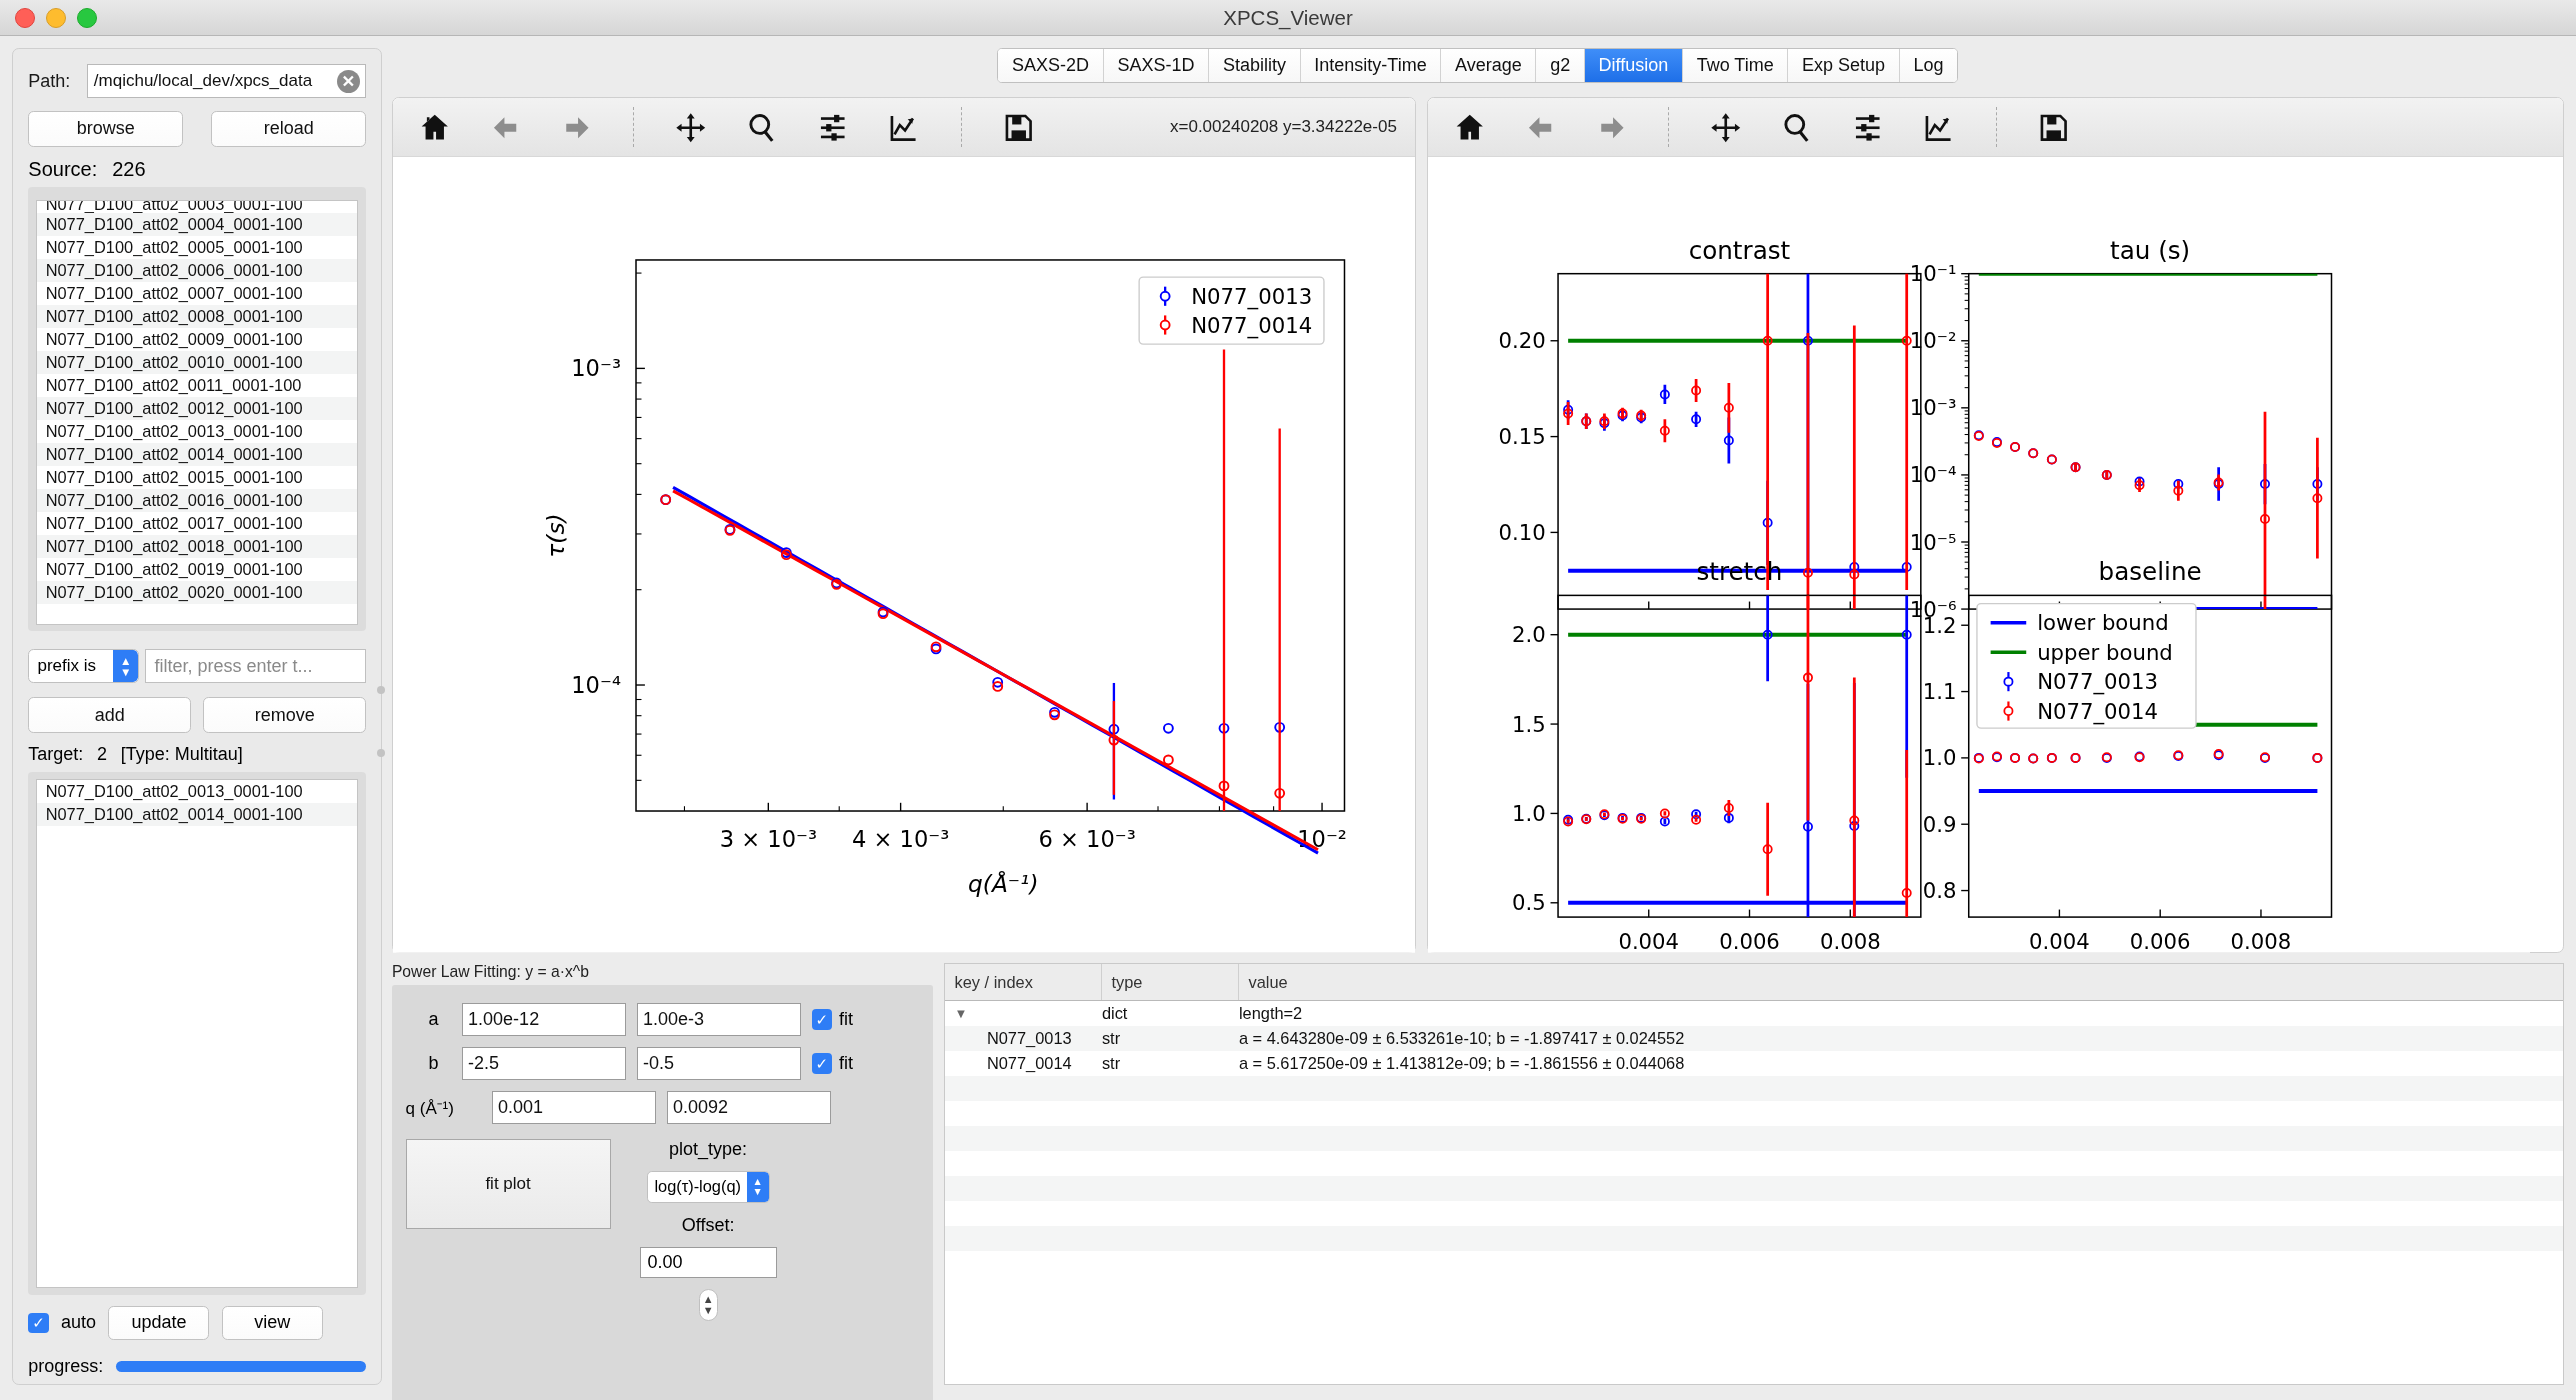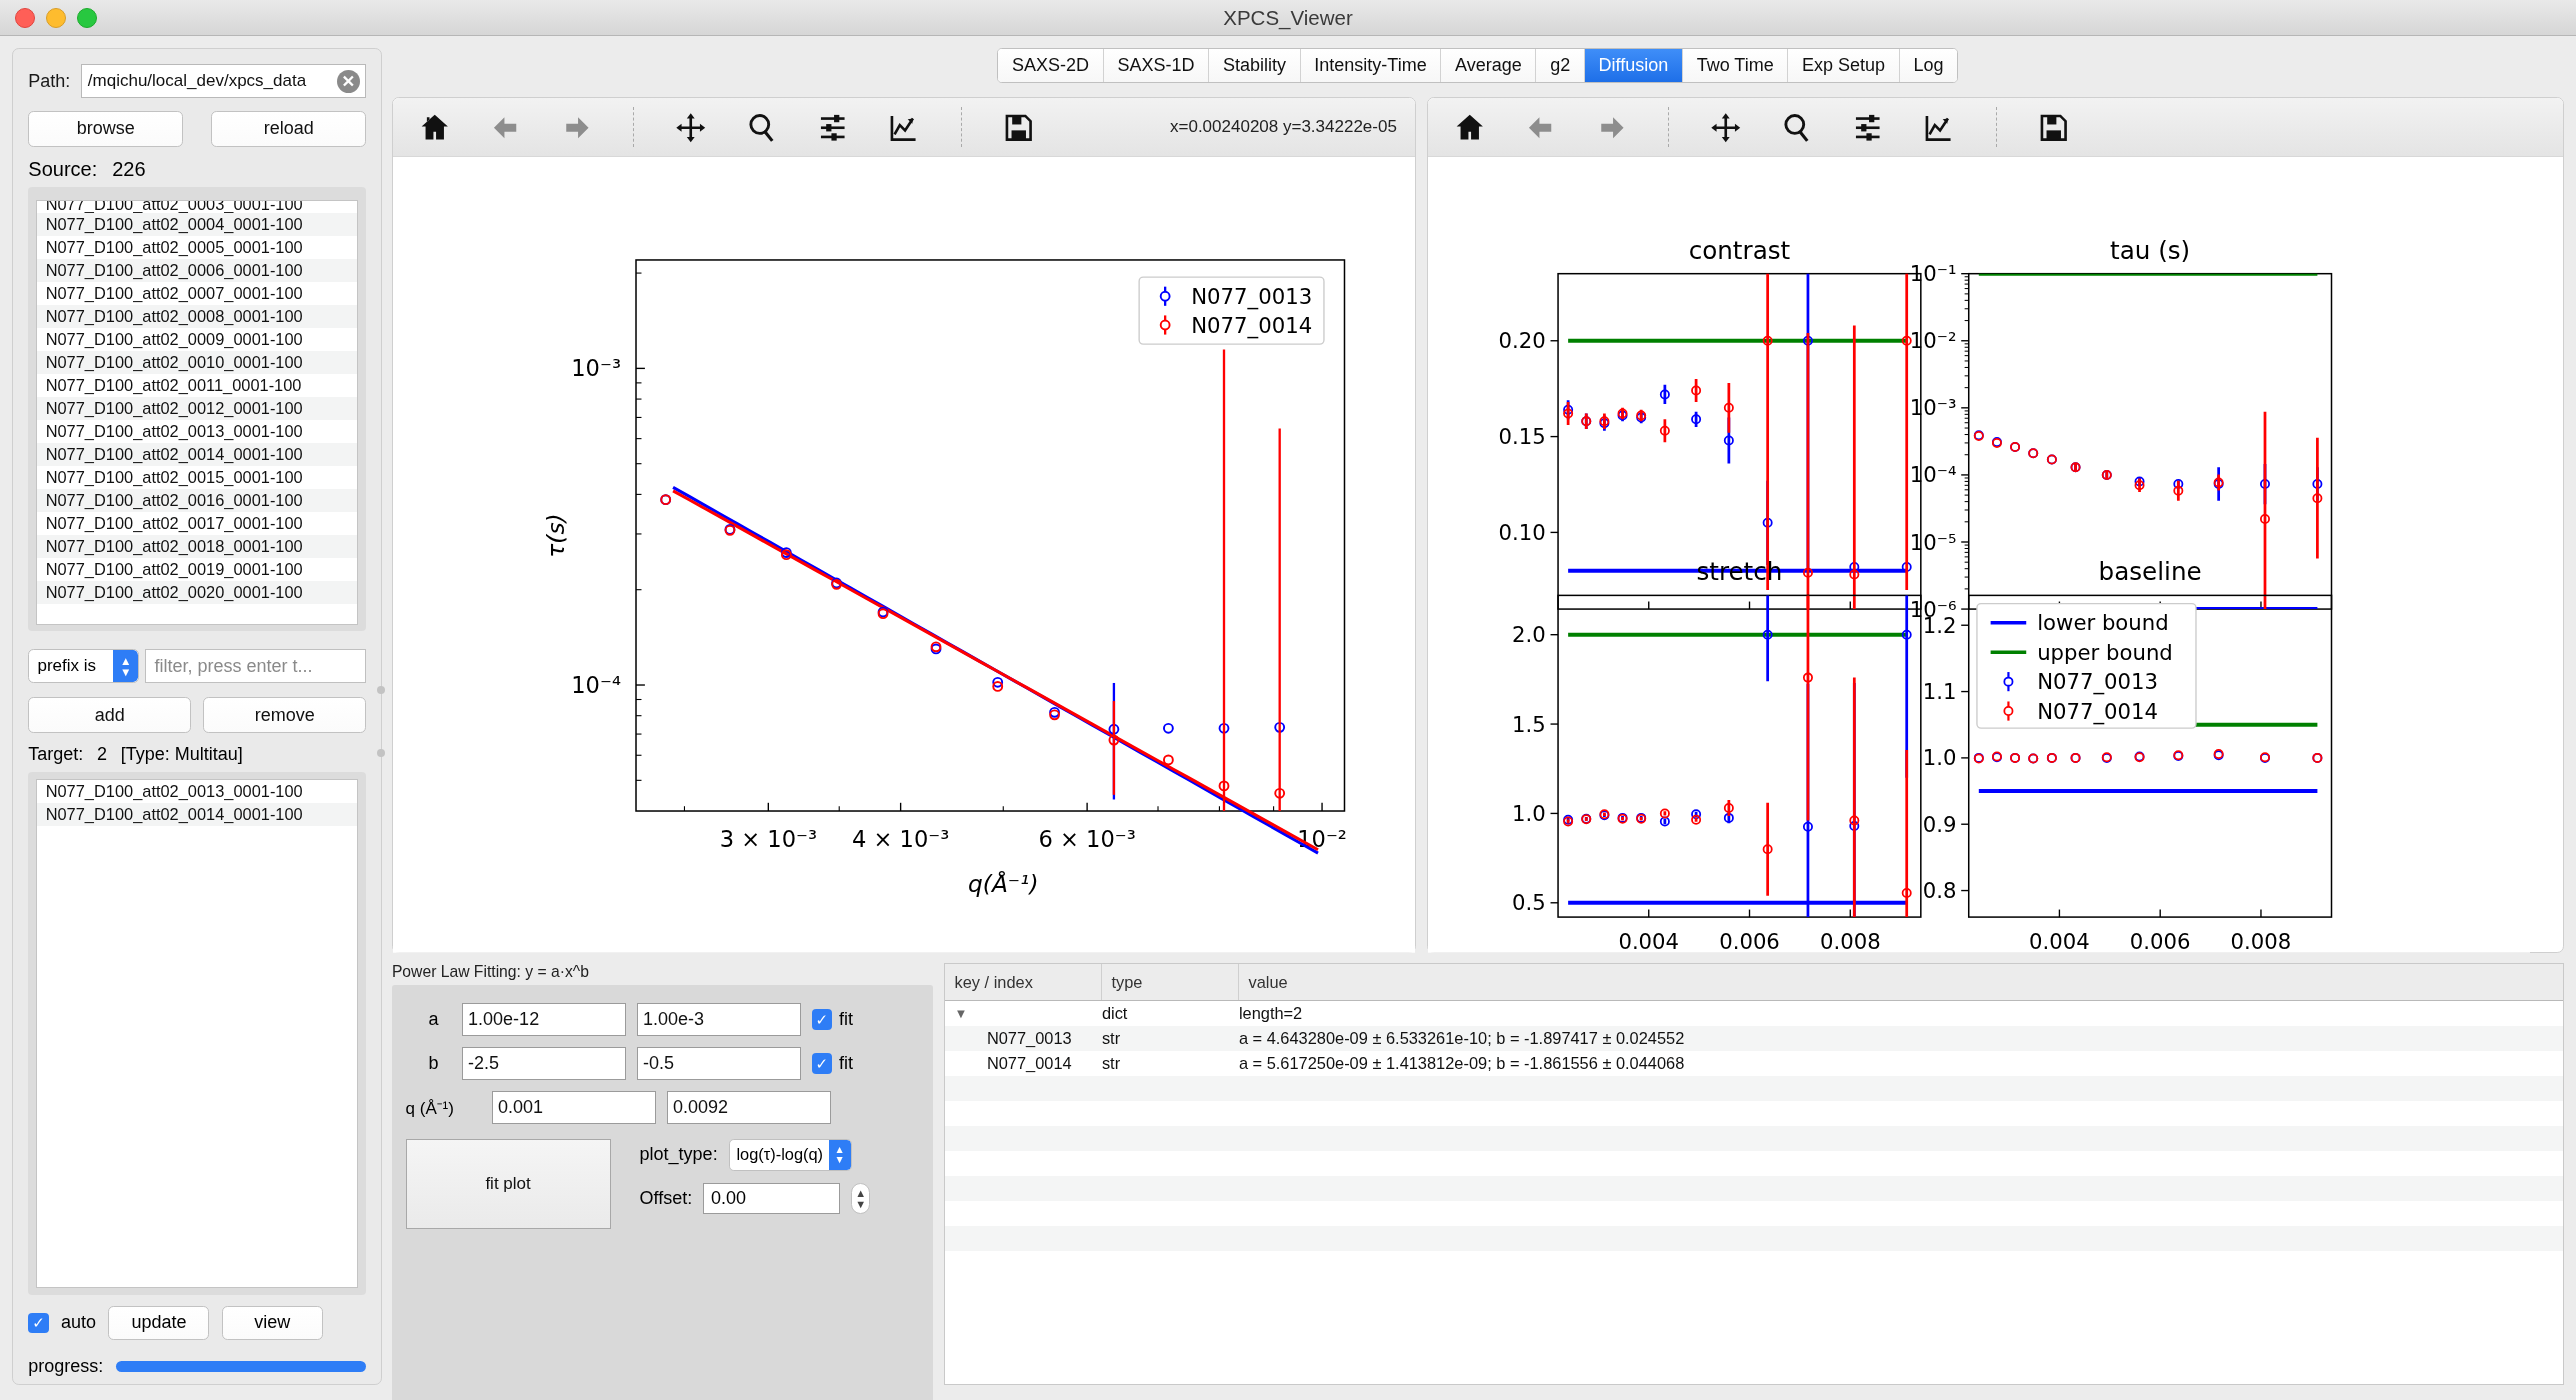--- a/index.html
+++ b/index.html
@@ -39,21 +39,21 @@
   .leftpanel {
     width: 370px; flex: 0 0 370px;
     background: #eaeaea;
     border: 0.7px solid #cfcfcf; border-radius: 6.8px;
     padding: 15px 15px 6.8px 15px;
     display:flex; flex-direction:column;
     position: relative;
   }
   .row { display:flex; align-items:center; }
   .lbl { font-size:18px; color:#1a1a1a; }
-  .pathrow { gap: 11px; justify-content: space-between; }
+  .pathrow { gap: 17px; justify-content: space-between; }
   .pathbox {
     flex:1; height:34px; background:#fff; border:0.7px solid #b9b9b9;
     display:flex; align-items:center; padding: 0 5.5px;
     font-size: 17px; color:#111; overflow:hidden; white-space:nowrap;
     position:relative;
   }
   .clearbtn {
     width:23px; height:23px; border-radius:50%;
     background:#8a8a8a; color:#fff; font-size:16.4px; line-height:23px;
     text-align:center; margin-left:auto; flex:0 0 23px; font-weight:bold;
@@ -175,21 +175,21 @@
     width: 164px; height:33px; background:#fff; border:0.7px solid #9b9b9b;
     font-size:18px; display:flex;align-items:center; padding-left:5.5px; color:#111;
   }
   .fitchk { display:flex;align-items:center;gap:6.8px; font-size:18px;}
   .fitplotbtn {
     width: 205px; height: 90px; background:linear-gradient(#f5f5f5,#eaeaea);
     border:0.7px solid #a8a8a8; display:flex;align-items:center;justify-content:center;
     font-size:17px; color:#111;
   }
   .plotopts { display:flex;flex-direction:column; gap:12.3px; margin-left:18px;}
-  .optrow { display:flex;align-items:center;gap:11px; font-size:18px;}
+  .optrow { display:flex;align-items:center;gap:11px; font-size:18px;flex-direction:column;}
   .optcombo {
     width:123px;height:31.5px;background:#fff;border:0.7px solid #c0c0c0;border-radius:4.8px;
     display:flex;align-items:center;padding-left:6.8px;font-size:16.4px;position:relative;overflow:hidden;
   }
   .optcombo .arrows{
     position:absolute;right:0;top:0;bottom:0;width:22px;background:#2e7df6;color:#fff;
     display:flex;flex-direction:column;align-items:center;justify-content:center;
     font-size:10.3px;line-height:9.6px;border-radius:0 4.1px 4.1px 0;
   }
   .spinbox {

